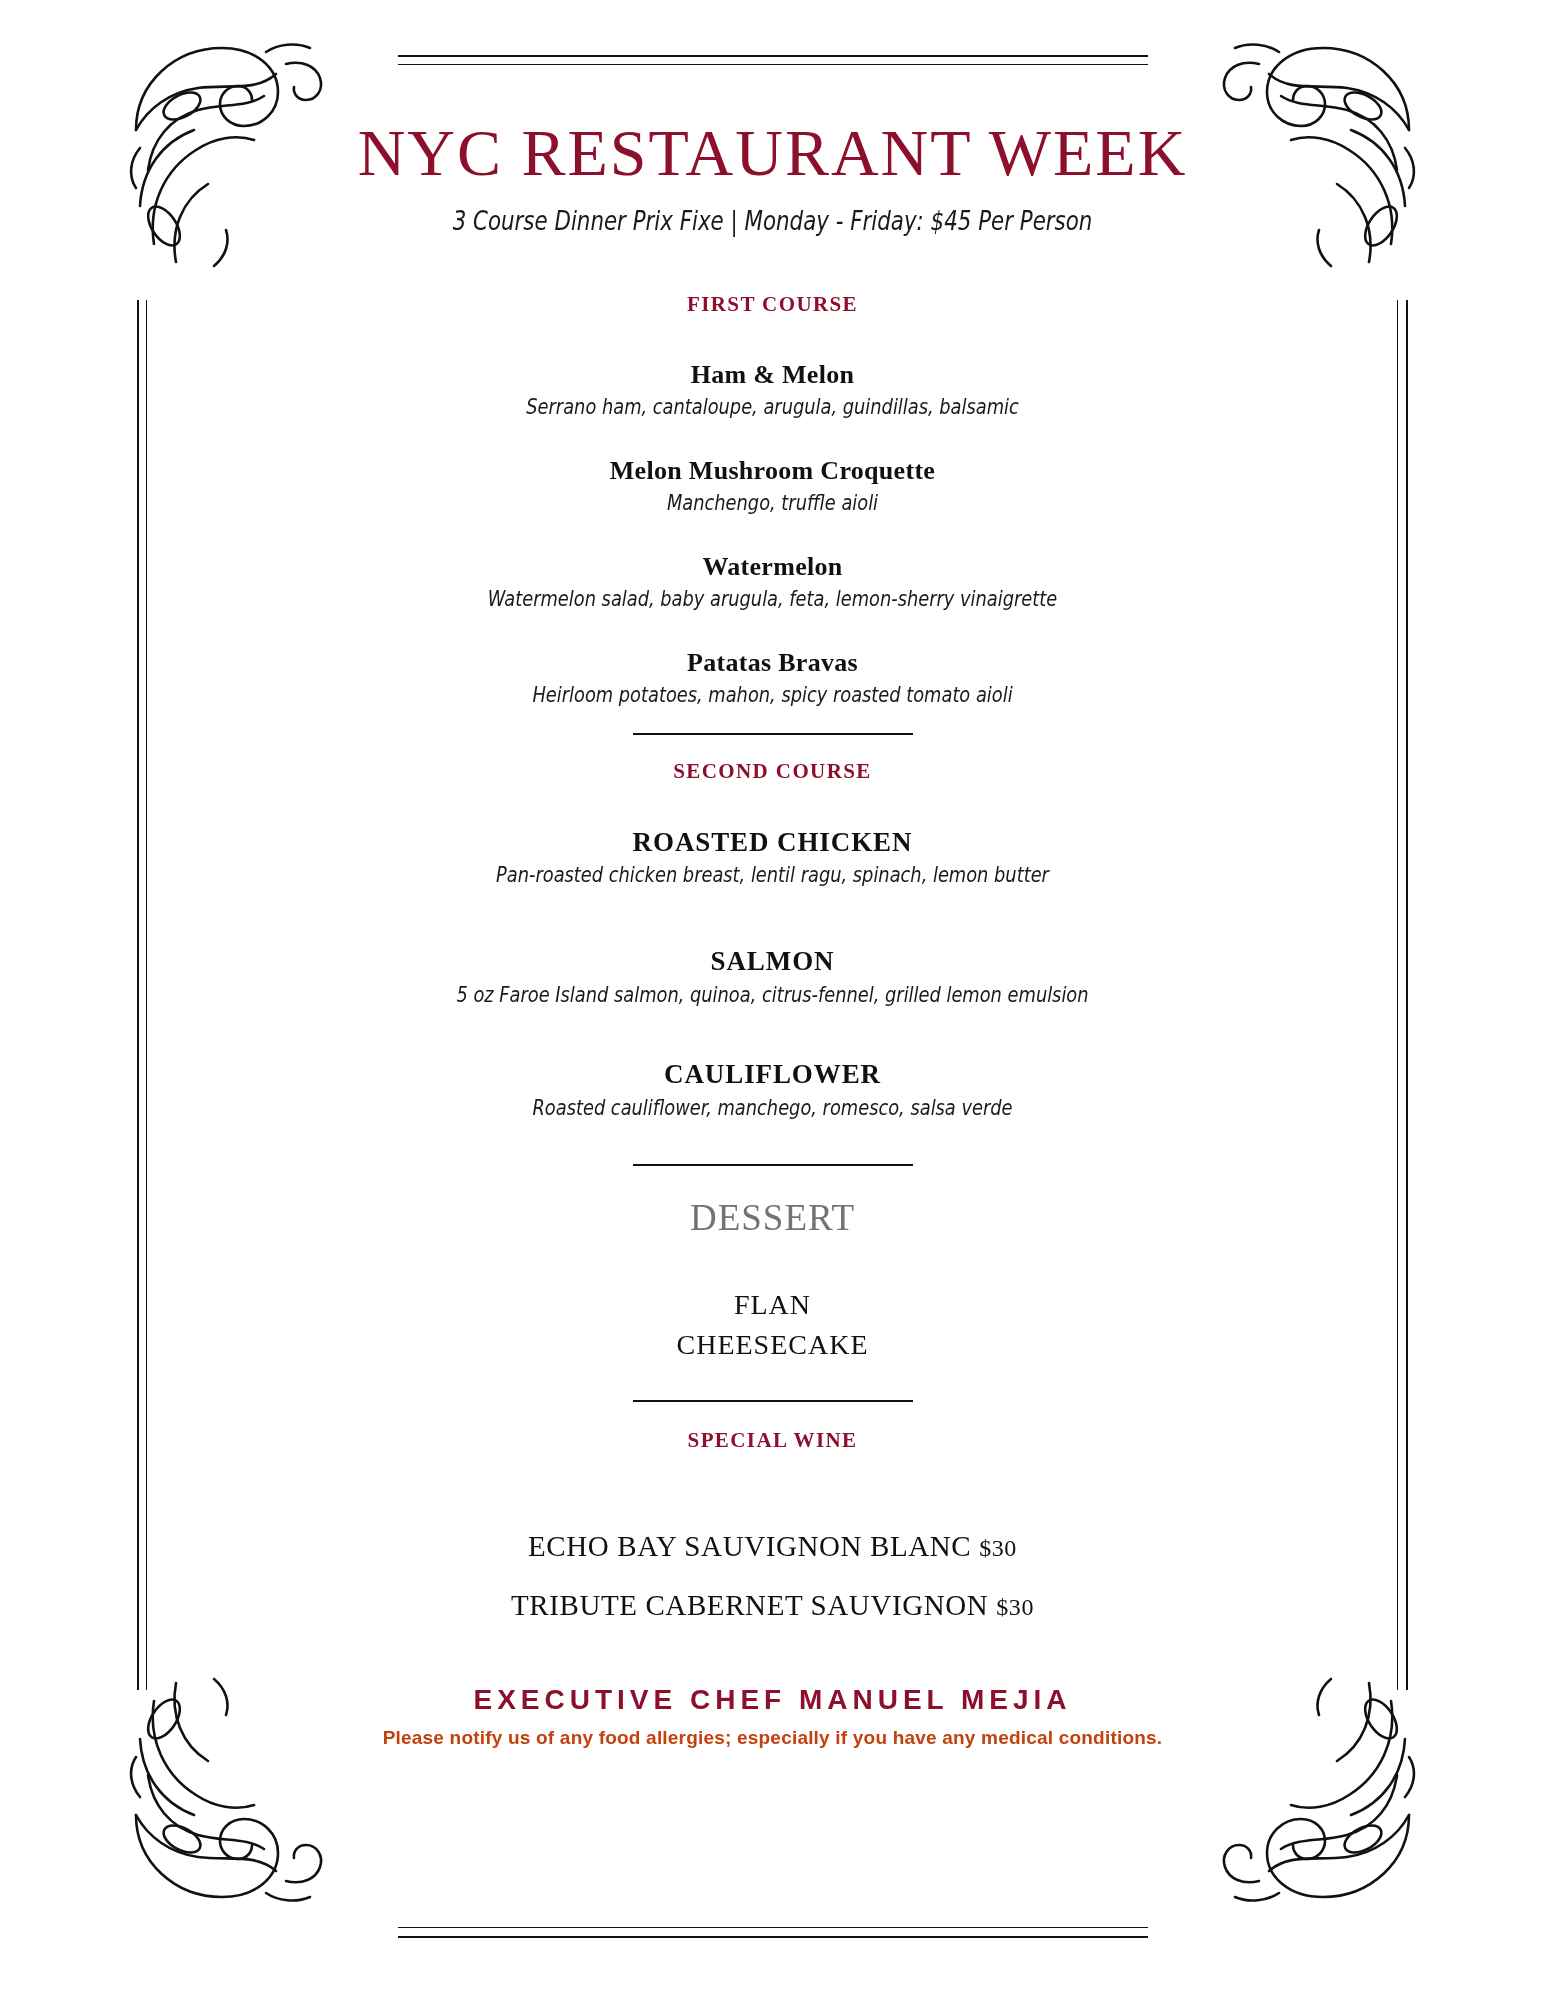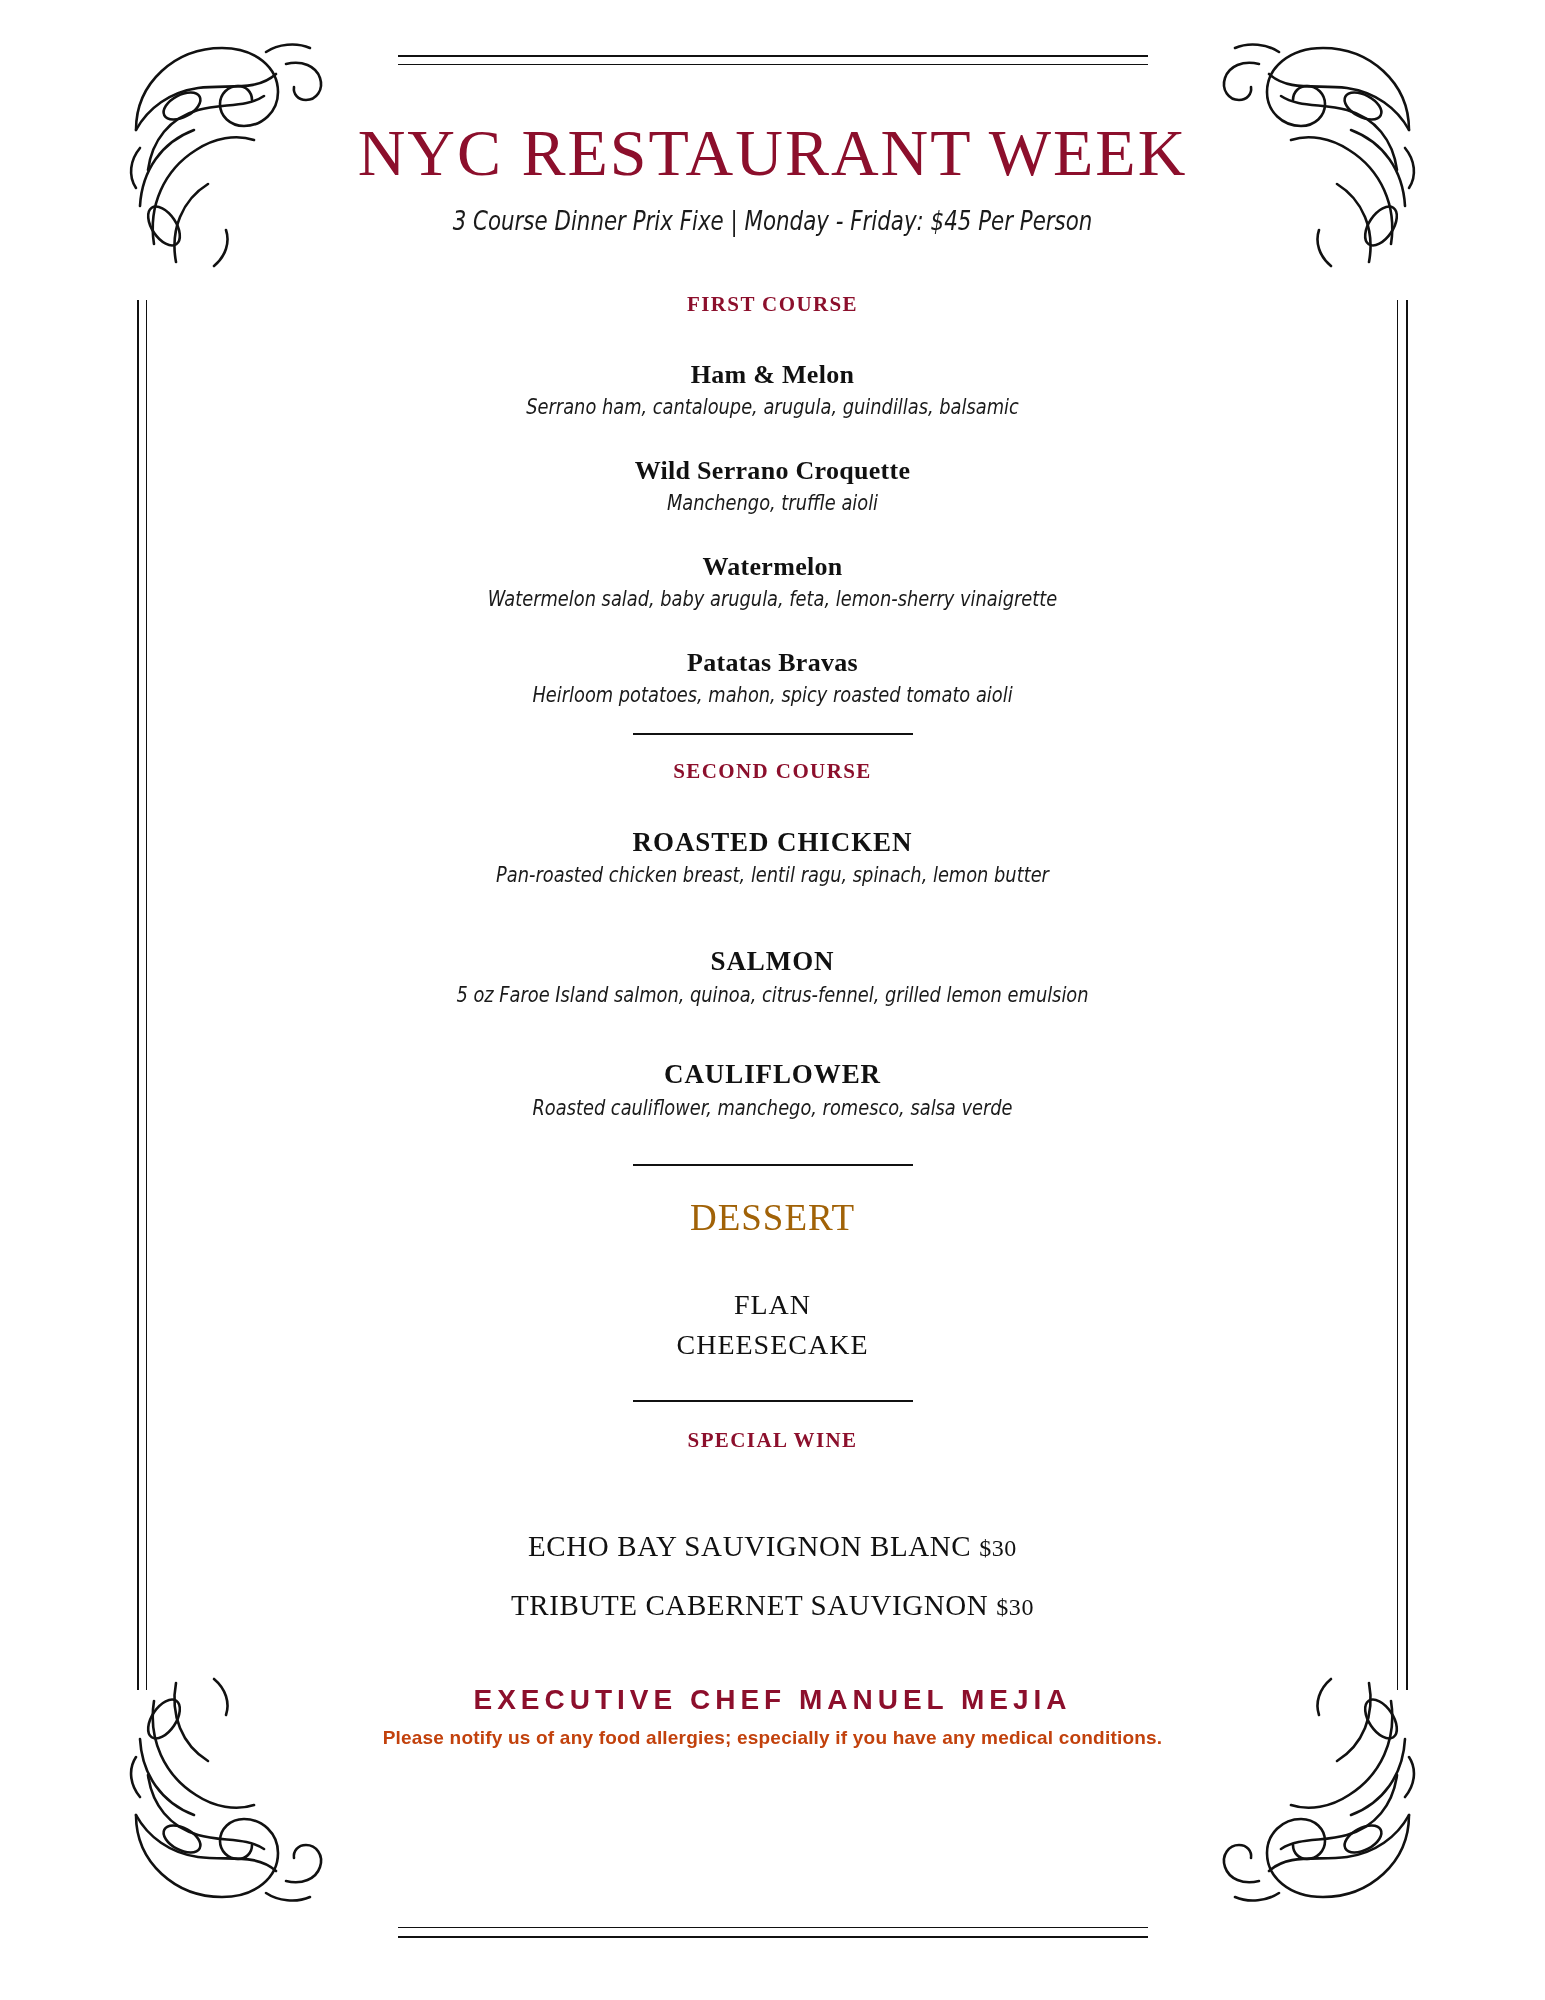--- a/index.html
+++ b/index.html
@@ -86,21 +86,21 @@
 
   .course-heading {
     margin: 0;
     font-family: "Liberation Serif", "DejaVu Serif", serif;
     font-size: 21px;
     font-weight: 700;
     letter-spacing: 1.4px;
     color: #8c0f2c;
   }
   .course-heading.dark {
-    color: #a16207;
+    color: #737373;
     font-weight: 400;
     font-size: 37px;
     letter-spacing: 1px;
   }
 
   .sec-first   { padding-top: 56px; }
   .sec-second  { padding-top: 24px; }
   .sec-dessert { padding-top: 30px; }
   .sec-wine    { padding-top: 26px; }
 
@@ -275,21 +275,21 @@
       <div class="spacer-40"></div>
 
       <div class="dish">
         <p class="dish-name">Ham &amp; Melon</p>
         <p class="dish-desc">Serrano ham, cantaloupe, arugula, guindillas, balsamic</p>
       </div>
 
       <div class="spacer-30"></div>
 
       <div class="dish">
-        <p class="dish-name">Wild Serrano Croquette</p>
+        <p class="dish-name">Melon Mushroom Croquette</p>
         <p class="dish-desc">Manchengo, truffle aioli</p>
       </div>
 
       <div class="spacer-30"></div>
 
       <div class="dish">
         <p class="dish-name">Watermelon</p>
         <p class="dish-desc">Watermelon salad, baby arugula, feta, lemon-sherry vinaigrette</p>
       </div>
 

